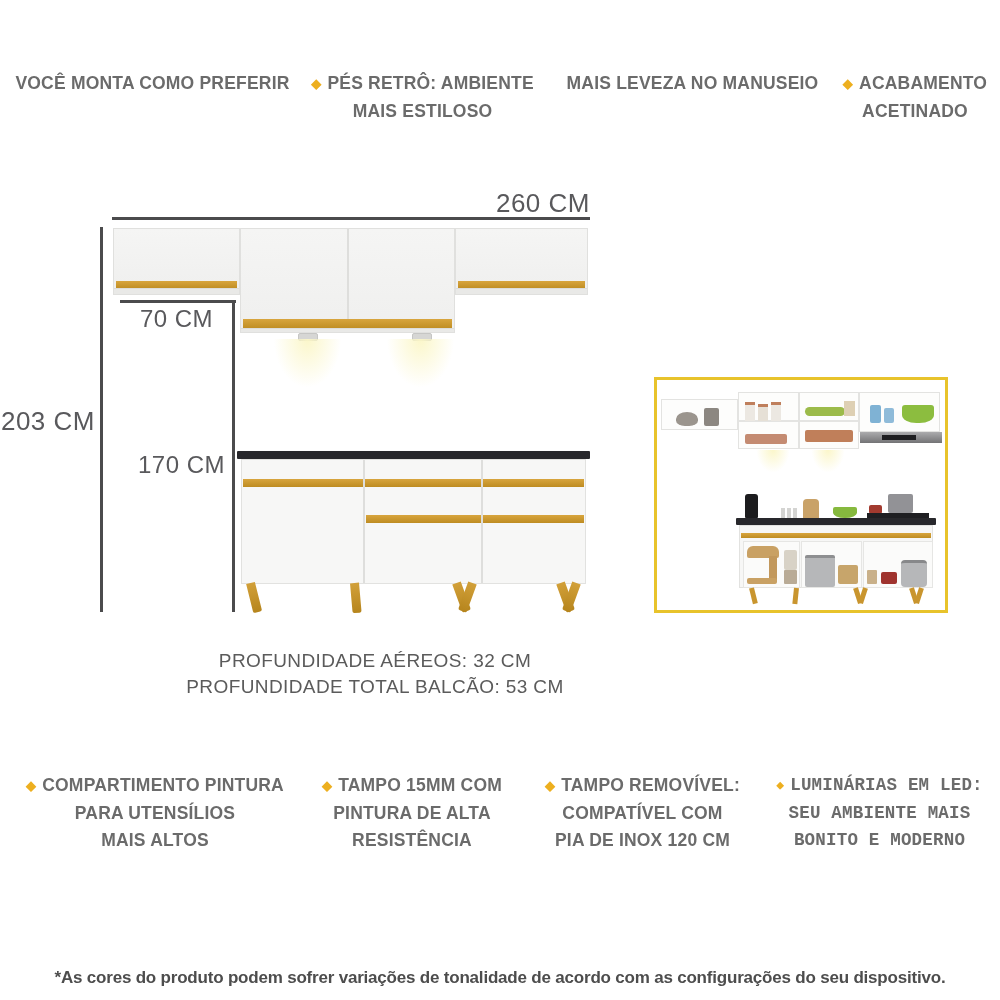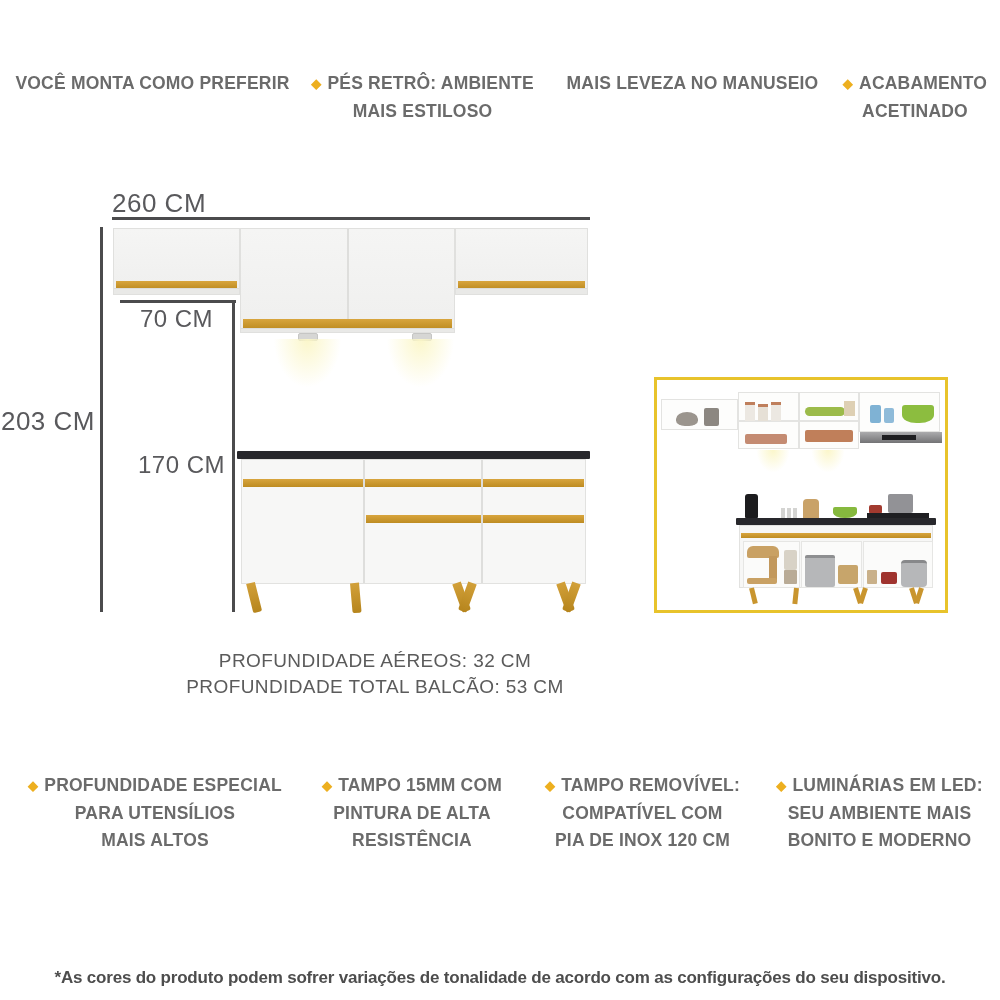--- a/index.html
+++ b/index.html
@@ -46,21 +46,21 @@
     <div>MAIS ESTILOSO</div>
   </div>
   <div class="feat" style="left:550px;top:70px;width:285px;">
     <div>MAIS LEVEZA NO MANUSEIO</div>
   </div>
   <div class="feat" style="left:835px;top:70px;width:160px;">
     <div><span class="bullet">◆</span><span>ACABAMENTO</span></div>
     <div>ACETINADO</div>
   </div>
 
-  <div class="dim-label" style="left:112px;top:188px;width:478px;text-align:left;">260 CM</div>
+  <div class="dim-label" style="left:112px;top:188px;width:478px;text-align:right;">260 CM</div>
   <div class="line" style="left:112px;top:217px;width:478px;height:3px;"></div>
   <div class="line" style="left:100px;top:227px;width:3px;height:385px;"></div>
   <div class="dim-label" style="left:0;top:406px;width:95px;text-align:right;">203 CM</div>
   <div class="line" style="left:120px;top:300px;width:116px;height:3px;"></div>
   <div class="dim-label sm" style="left:120px;top:305px;width:113px;text-align:center;">70 CM</div>
   <div class="line" style="left:232px;top:303px;width:3px;height:309px;"></div>
   <div class="dim-label sm" style="left:130px;top:451px;width:95px;text-align:right;">170 CM</div>
 
   <div class="cabinet" style="left:113px;top:228px;width:127px;height:67px;">
     <div class="gold goldbar" style="bottom:5px;"></div>
@@ -158,35 +158,35 @@
     <div class="ileg" style="left:252px;top:208px;transform:rotate(-18deg);"></div>
     <div class="ileg" style="left:262px;top:208px;transform:rotate(18deg);"></div>
   </div>
 
   <div class="depthnote" style="left:140px;top:648px;width:470px;">
     <div>PROFUNDIDADE AÉREOS: 32 CM</div>
     <div>PROFUNDIDADE TOTAL BALCÃO: 53 CM</div>
   </div>
 
   <div class="feat" style="left:5px;top:772px;width:300px;">
-    <div><span class="bullet">◆</span><span>PROFUNDIDADE ESPECIAL</span></div>
+    <div><span class="bullet">◆</span><span>COMPARTIMENTO PINTURA</span></div>
     <div>PARA UTENSÍLIOS</div>
     <div>MAIS ALTOS</div>
   </div>
   <div class="feat" style="left:312px;top:772px;width:200px;">
     <div><span class="bullet">◆</span><span>TAMPO 15MM COM</span></div>
     <div>PINTURA DE ALTA</div>
     <div>RESISTÊNCIA</div>
   </div>
   <div class="feat" style="left:530px;top:772px;width:225px;">
     <div><span class="bullet">◆</span><span>TAMPO REMOVÍVEL:</span></div>
     <div>COMPATÍVEL COM</div>
     <div>PIA DE INOX 120 CM</div>
   </div>
-  <div class="feat" style="left:762px;top:772px;width:235px;">
+  <div class="feat" style="left:762px;top:772px;width:235px;font-family:Liberation Mono, monospace;">
     <div><span class="bullet">◆</span><span>LUMINÁRIAS EM LED:</span></div>
     <div>SEU AMBIENTE MAIS</div>
     <div>BONITO E MODERNO</div>
   </div>
 
   <div class="footnote" style="top:928px;margin-top:40px;">*As cores do produto podem sofrer variações de tonalidade de acordo com as configurações do seu dispositivo.</div>
 
 </div>
 
 </body></html>

